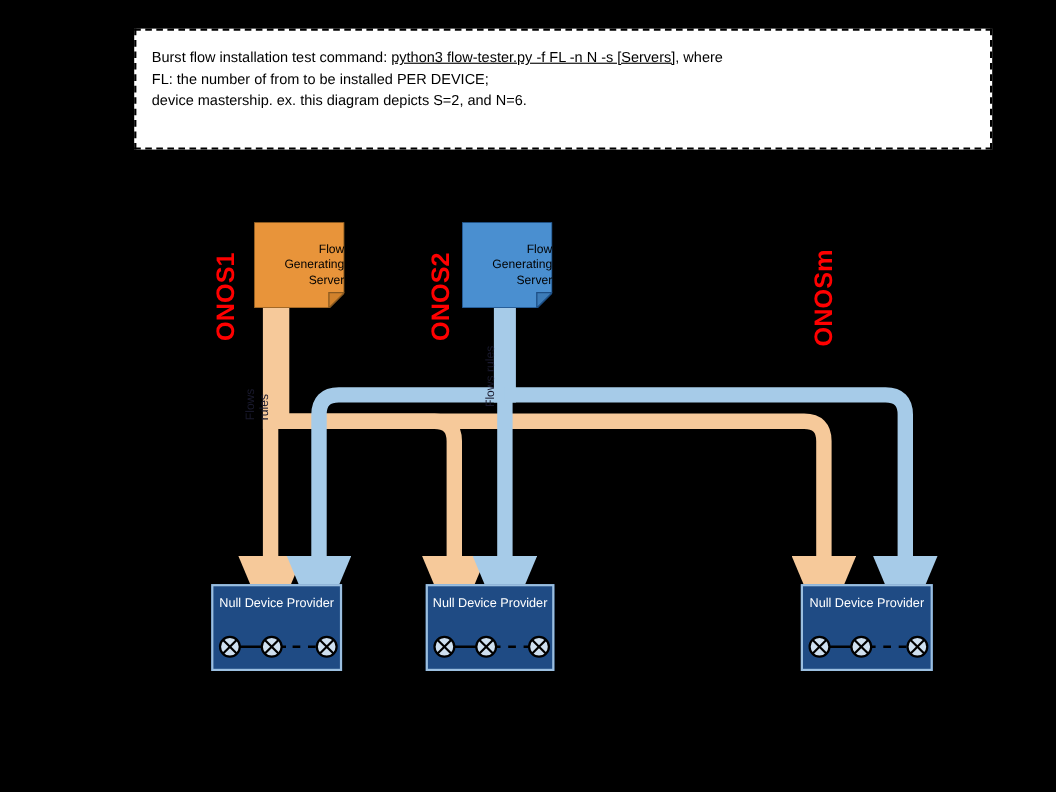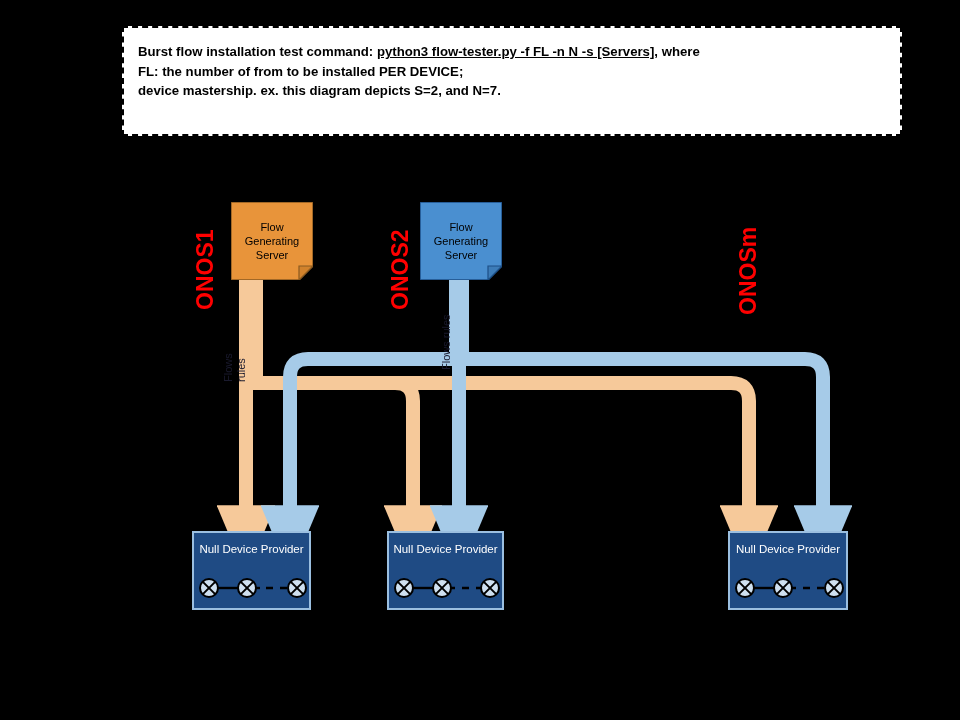--- a/index.html
+++ b/index.html
@@ -26,21 +26,21 @@
     background: #ffffff;
     border: 2px dashed #000000;
     box-sizing: border-box;
   }
   #legend-inner {
     padding: 14px 14px 0 14px;
     font-size: 13.2px;
     line-height: 19.5px;
     color: #000000;
   }
-  #legend-inner .ln { white-space: pre-wrap; font-weight: bold; }
+  #legend-inner .ln { white-space: pre-wrap; }
   #legend-inner .cmd { text-decoration: underline; }
 
   
   #pipes {
     position: absolute;
     left: 0;
     top: 0;
     width: 960px;
     height: 720px;
   }
@@ -66,21 +66,21 @@
   }
   .server-shape {
     position: absolute;
     inset: 0;
   }
   .server-text {
     position: absolute;
     inset: 0;
     display: flex;
     flex-direction: column;
-    align-items: center;
+    align-items: flex-end;
     justify-content: center;
     color: #000000;
     font-size: 11px;
     line-height: 14px;
     text-align: center;
     pointer-events: none;
   }
 
   
   .flow-label {
@@ -124,21 +124,21 @@
 </style>
 </head>
 <body>
 
 <div id="stage">
 
   <div id="legend-box">
     <div id="legend-inner">
       <div class="ln"><span>Burst flow installation test command: </span><span class="cmd">python3 flow-tester.py -f FL -n N -s [Servers]</span><span>, where</span></div>
       <div class="ln">FL: the number of from to be installed PER DEVICE;</div>
-      <div class="ln">device mastership. ex. this diagram depicts S=2, and N=7.</div>
+      <div class="ln">device mastership. ex. this diagram depicts S=2, and N=6.</div>
     </div>
   </div>
 
   <svg id="pipes" viewBox="0 0 960 720">
     <defs>
 
       <marker id="ah-orange" markerWidth="5.2" markerHeight="4.2" refX="0.2" refY="2.1" orient="auto" markerUnits="strokeWidth">
         <path d="M0,0 L0,4.2 L5.0,2.1 z" fill="#f6c99a"></path>
       </marker>
 

